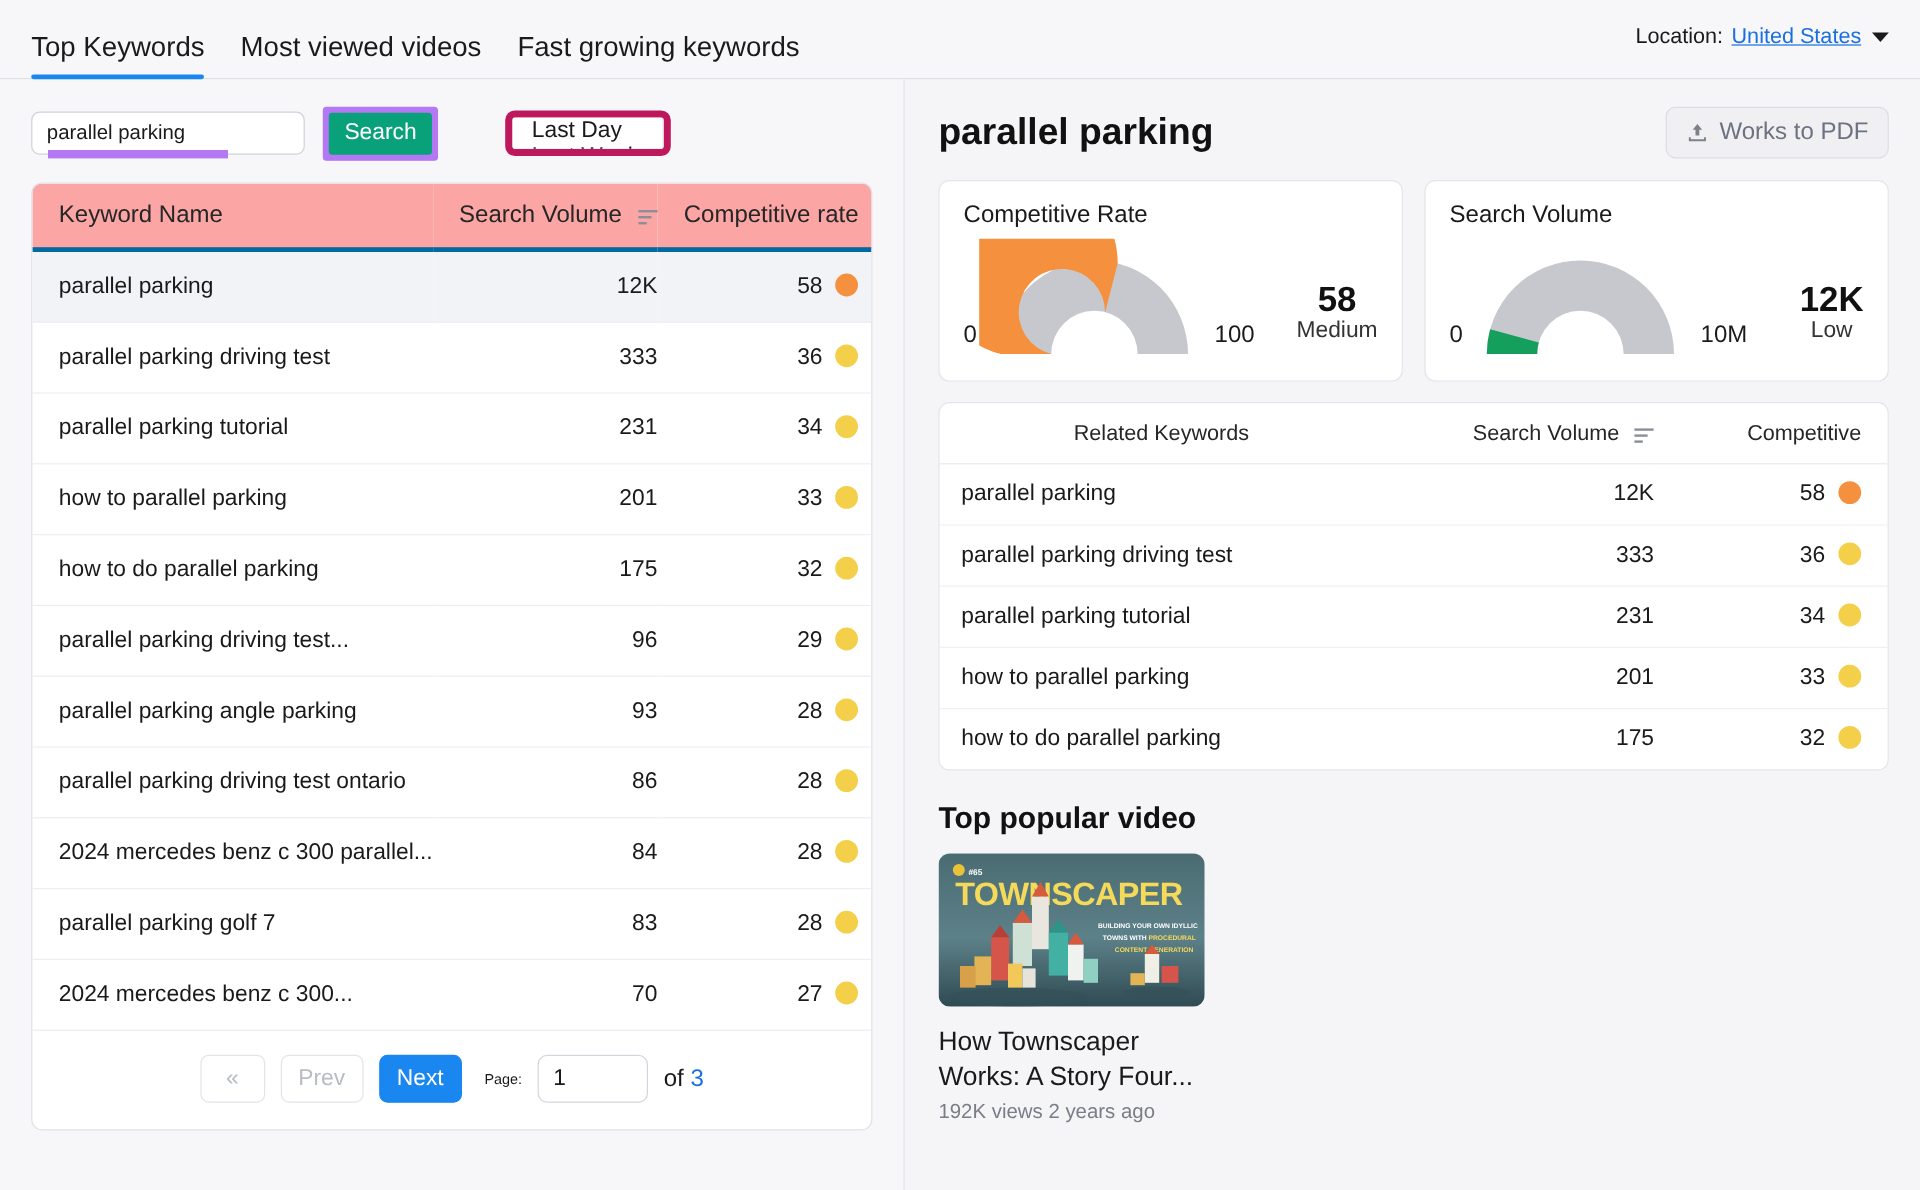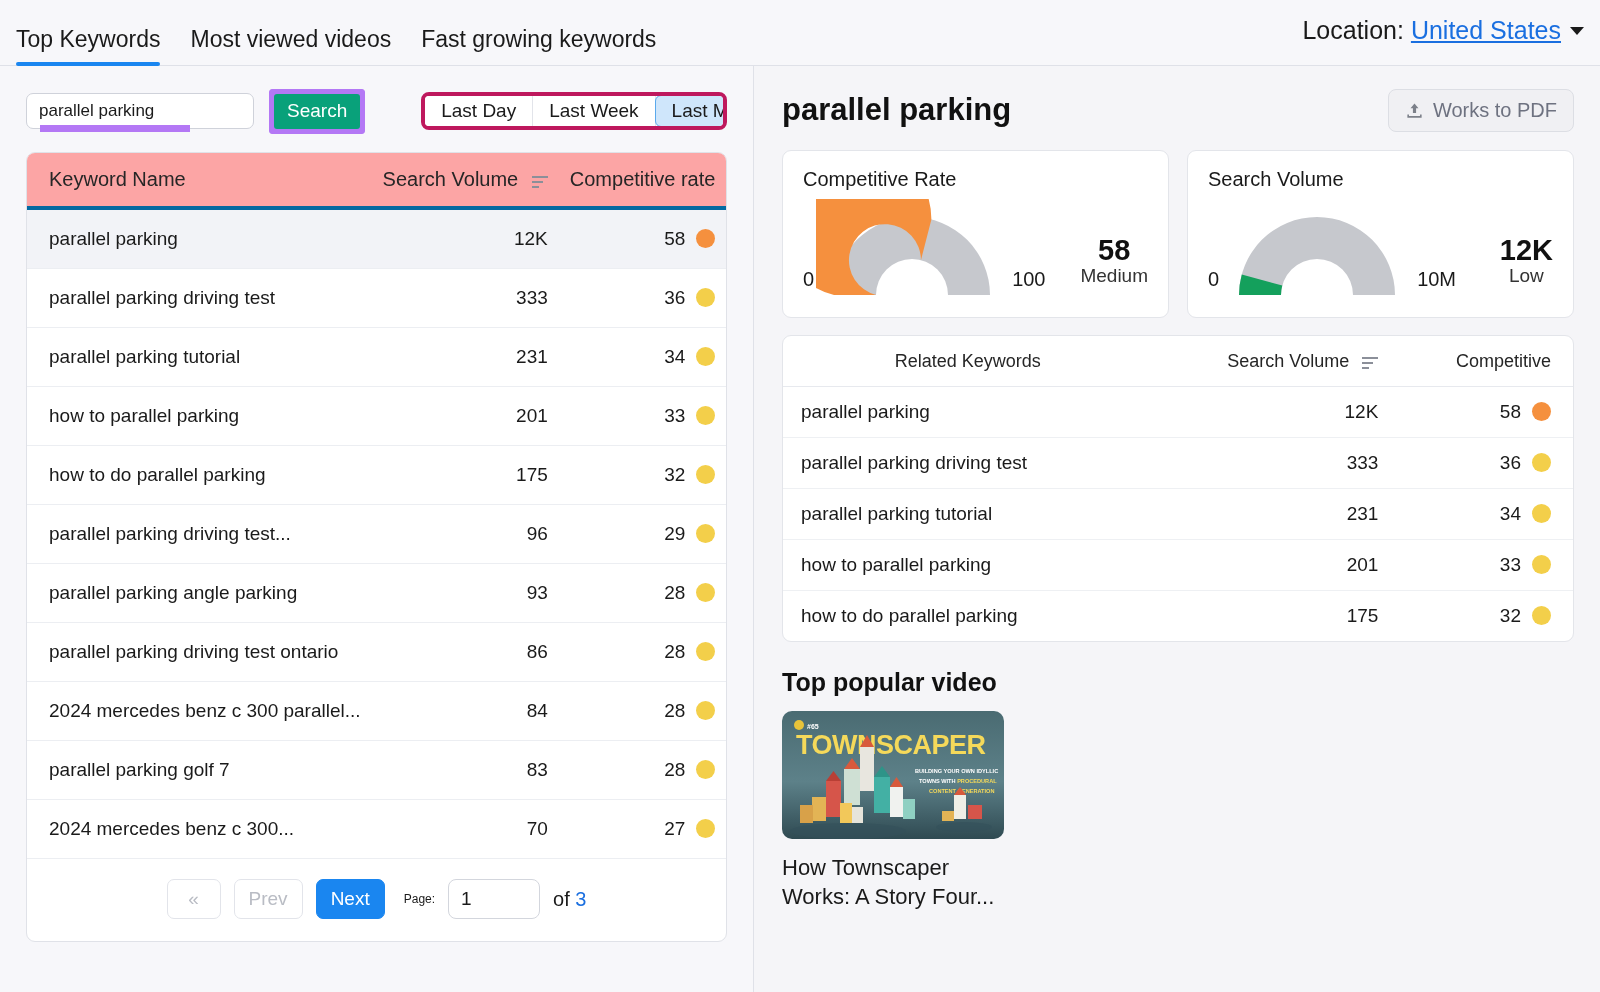--- a/index.html
+++ b/index.html
@@ -10,21 +10,21 @@
     color: #1a1a1a;
     overflow: hidden;
   }
 
   
   .topbar {
     position: relative;
     height: 66px;
     display: flex;
     align-items: center;
-    padding: 0 16px;
+    padding: 0 26px;
     background: #f7f7fa;
     border-bottom: 1px solid #dfe1e8;
   }
   .tabs { display: flex; align-items: flex-end; gap: 30px; height: 100%; }
   .tab {
     font-size: 23px;
     color: #1a1a1a;
     padding-bottom: 12px;
     cursor: pointer;
     position: relative;
@@ -36,21 +36,21 @@
     left: 0; right: 0; bottom: -1px;
     height: 4px;
     background: #1a86f0;
     border-radius: 2px;
   }
   .location {
     margin-left: auto;
     display: flex;
     align-items: center;
     gap: 7px;
-    font-size: 25px;
+    font-size: 18px;
     padding-bottom: 4px;
   }
   .location .lbl { color: #1a1a1a; }
   .location .val { color: #1a6fe0; cursor: pointer; text-decoration: underline; }
   .chev {
     width: 0; height: 0;
     border-left: 7px solid transparent;
     border-right: 7px solid transparent;
     border-top: 8px solid #1a1a1a;
     margin-left: 2px;
@@ -109,23 +109,24 @@
     font-family: "Liberation Sans", sans-serif;
     padding: 6px 13px 7px 13px;
     cursor: pointer;
     display: block;
   }
   .seg {
     display: flex;
     margin-left: 56px;
     border-radius: 8px;
     overflow: hidden;
-    border: 4px solid #be185d;
+    border: 6px solid #be185d;
     background: #fff;
     height: 38px;
+    flex-direction: column;
   }
   .seg-btn {
     font-size: 19px;
     padding: 0 16px;
     display: flex; align-items: center;
     background: #fff;
     color: #1a1a1a;
     border-right: 1px solid #e2e4ea;
     cursor: pointer;
     white-space: nowrap;
@@ -574,14 +575,15 @@
 
         <ellipse cx="182" cy="116" rx="28" ry="5" fill="#33505a" opacity="0.6"></ellipse>
         <rect x="172" y="84" width="12" height="24" fill="#efefe6"></rect>
         <polygon points="172,84 178,76 184,84" fill="#d85a3c"></polygon>
         <rect x="186" y="94" width="14" height="14" fill="#d6554a"></rect>
         <rect x="160" y="100" width="12" height="10" fill="#e3b455"></rect>
       </svg>
     </div>
 
     <div class="vtext">How Townscaper Works: A Story Four...</div>
+    <div class="vmeta">192K views 2 years ago</div>
   </div>
 </div>
 
 </body></html>

